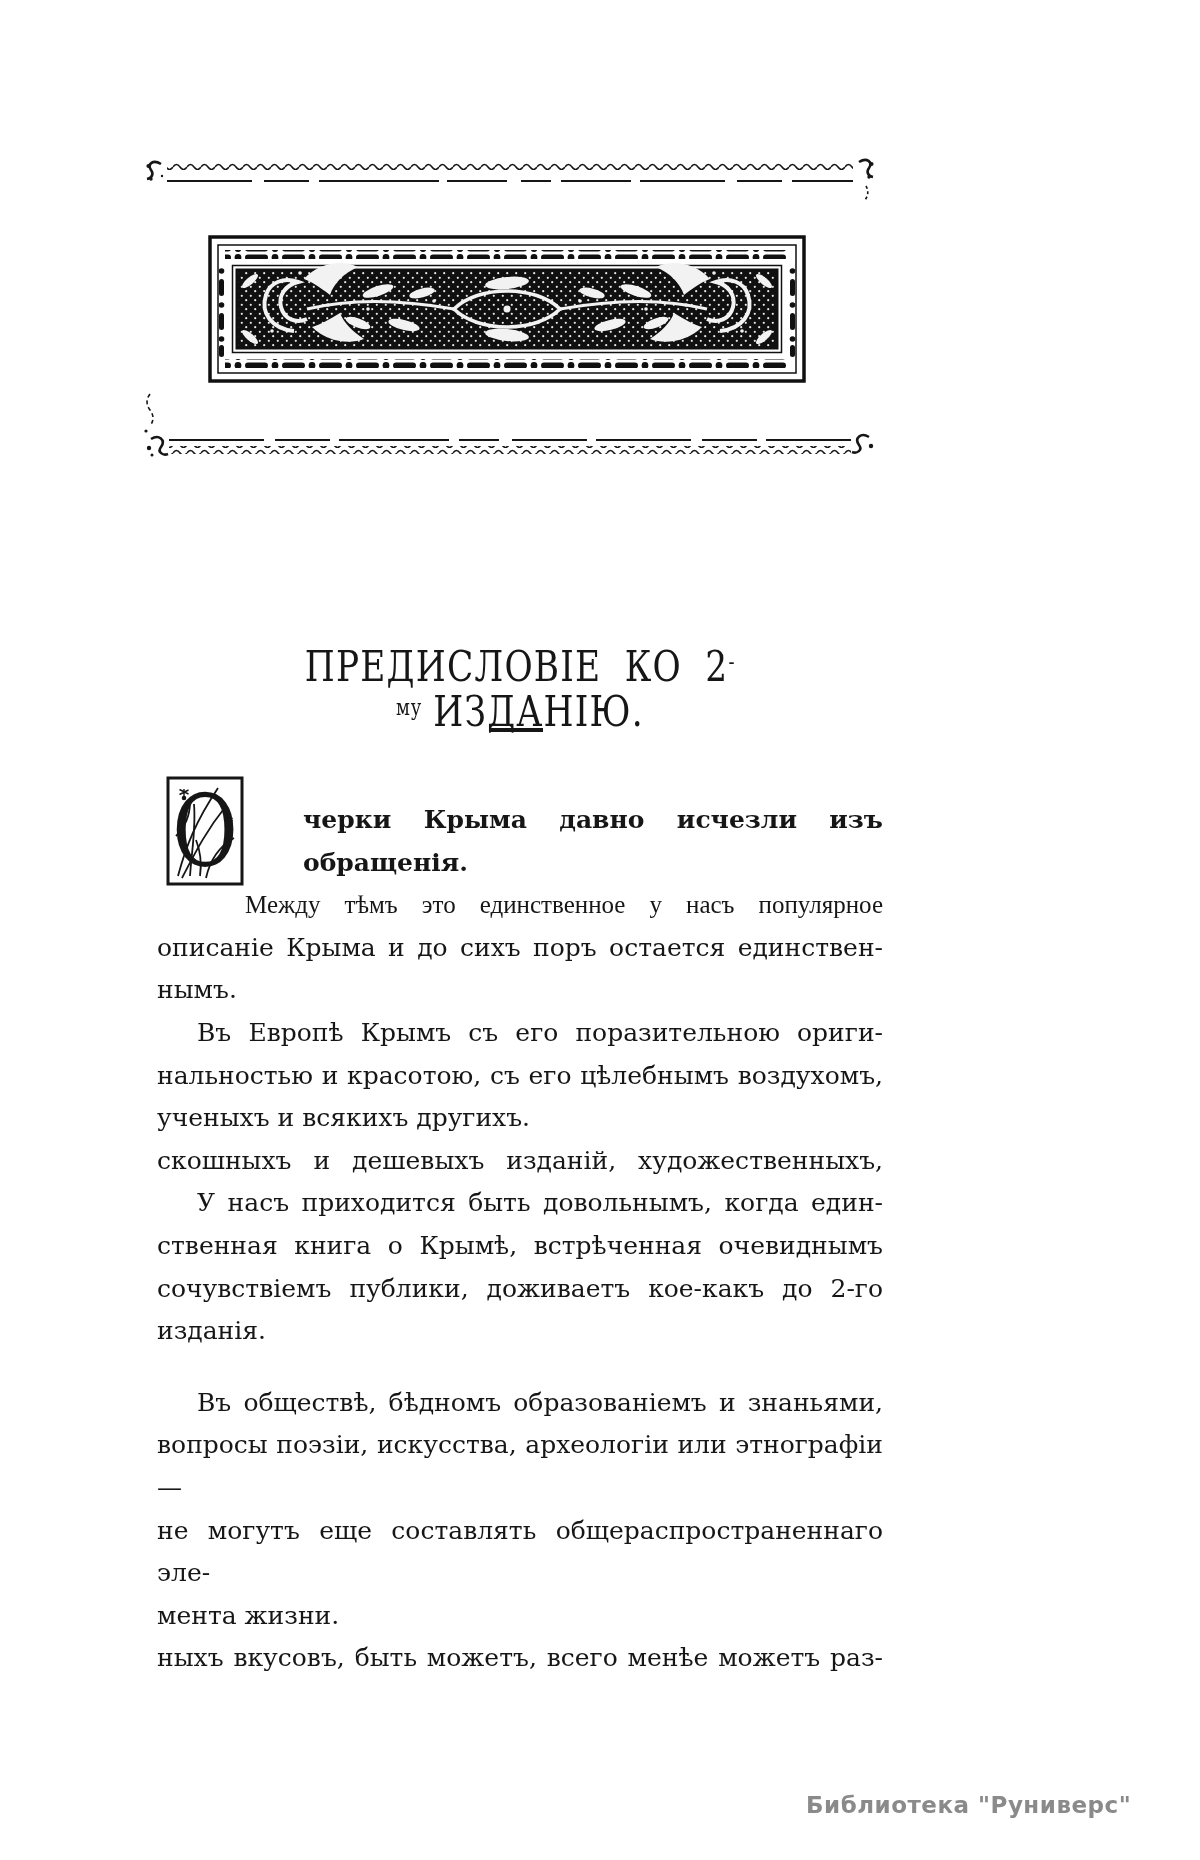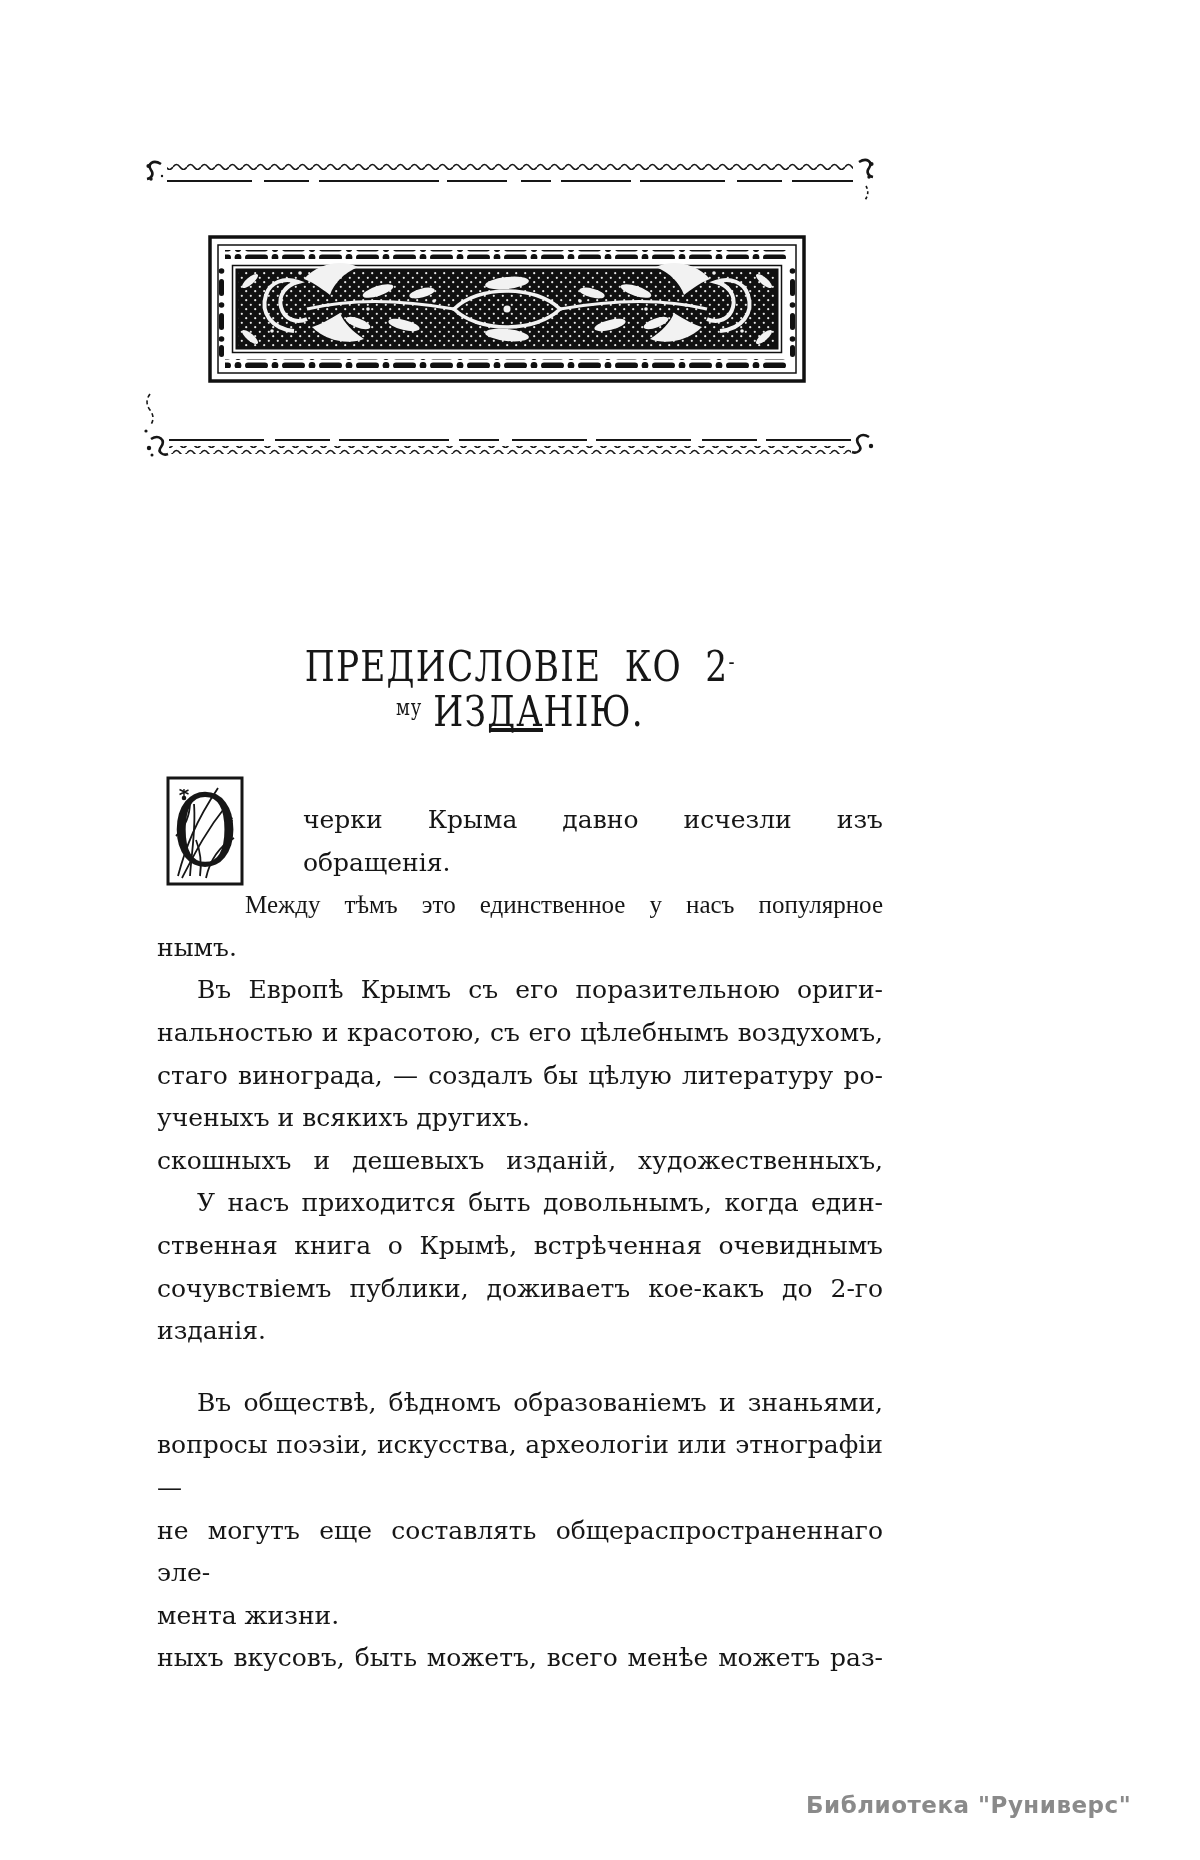--- a/index.html
+++ b/index.html
@@ -160,26 +160,26 @@
   <g stroke="#161616" stroke-width="1.4">
     <path d="M18,22 l0,-9 M13.5,18.5 l9,-4.5 M13.5,13.5 l9,4.5"></path>
     <circle cx="18" cy="22" r="1.6" fill="#161616"></circle>
     <path d="M63,48 l0,-7 M59.5,45.5 l7,-3.5 M59.5,41.5 l7,3.5"></path>
     <circle cx="63" cy="48" r="1.4" fill="#161616"></circle>
   </g>
   <text transform="scale(0.8 1)" x="48.7" y="90" font-family="DejaVu Serif, serif" font-size="100" text-anchor="middle" fill="#161616">О</text>
 </svg>
 
 <div class="abs bodytext">
-    <div class="bline" style="padding-left: 146px;">черки Крыма давно исчезли изъ обращенія.</div>
+    <div class="bline" style="padding-left: 146px; font-weight: bold;">черки Крыма давно исчезли изъ обращенія.</div>
     <div class="bline" style="padding-left: 88px; font-family: Liberation Serif, serif;">Между тѣмъ это единственное у насъ популярное</div>
+    <div class="bline">описаніе Крыма и до сихъ поръ остается единствен-</div>
     <div class="bline last">нымъ.</div>
     <div class="bline" style="padding-left: 40px;">Въ Европѣ Крымъ съ его поразительною ориги-</div>
     <div class="bline">нальностью и красотою, съ его цѣлебнымъ воздухомъ,</div>
-    <div class="bline">стаго винограда, — создалъ бы цѣлую литературу ро-</div>
     <div class="bline last">ученыхъ и всякихъ другихъ.</div>
     <div class="bline">скошныхъ и дешевыхъ изданій, художественныхъ,</div>
     <div class="bline" style="padding-left: 40px;">У насъ приходится быть довольнымъ, когда един-</div>
     <div class="bline">ственная книга о Крымѣ, встрѣченная очевиднымъ</div>
     <div class="bline">сочувствіемъ публики, доживаетъ кое-какъ до 2-го</div>
     <div class="bline last">изданія.</div>
     <div class="bline" style="padding-left: 40px; margin-top: 29px;">Въ обществѣ, бѣдномъ образованіемъ и знаньями,</div>
     <div class="bline">вопросы поэзіи, искусства, археологіи или этнографіи —</div>
     <div class="bline">не могутъ еще составлять общераспространеннаго эле-</div>
     <div class="bline last">мента жизни.</div>

